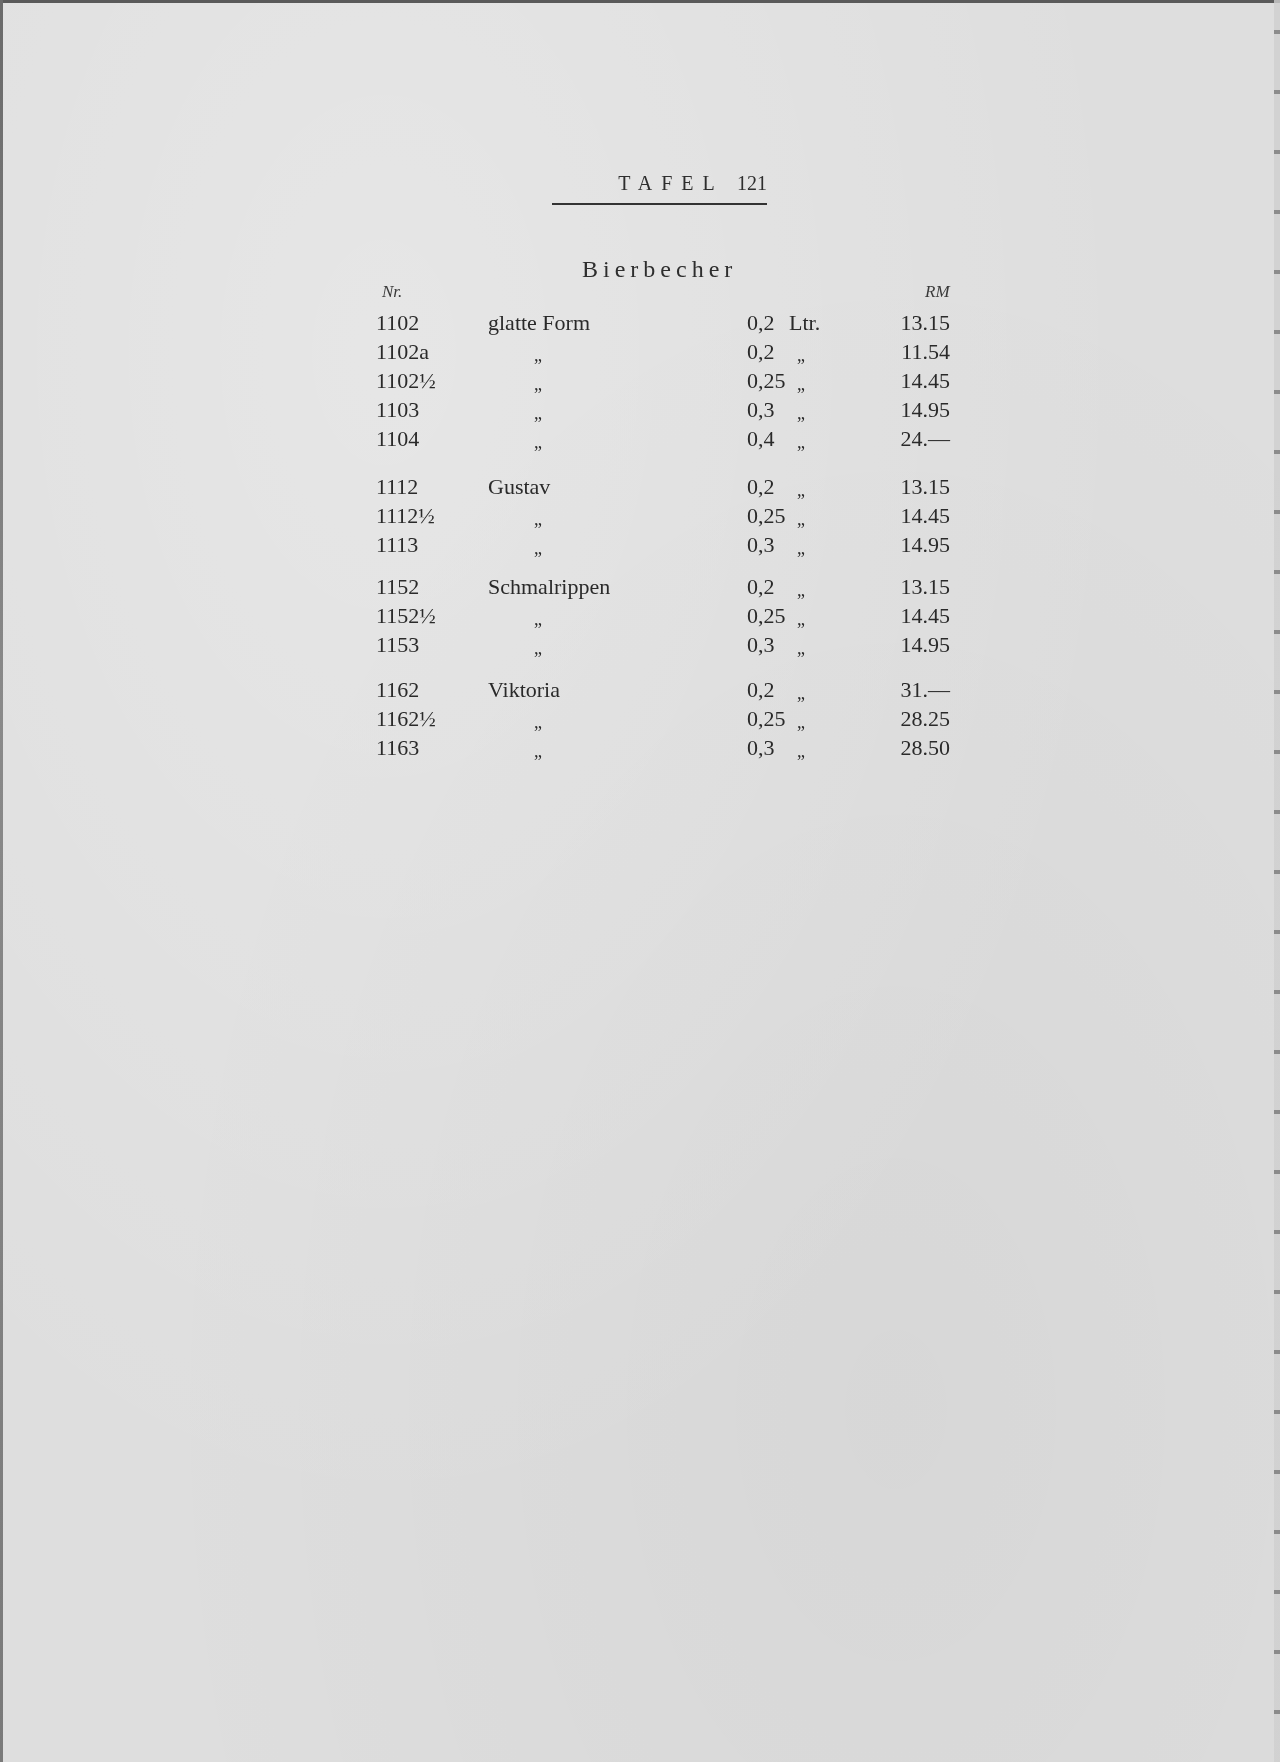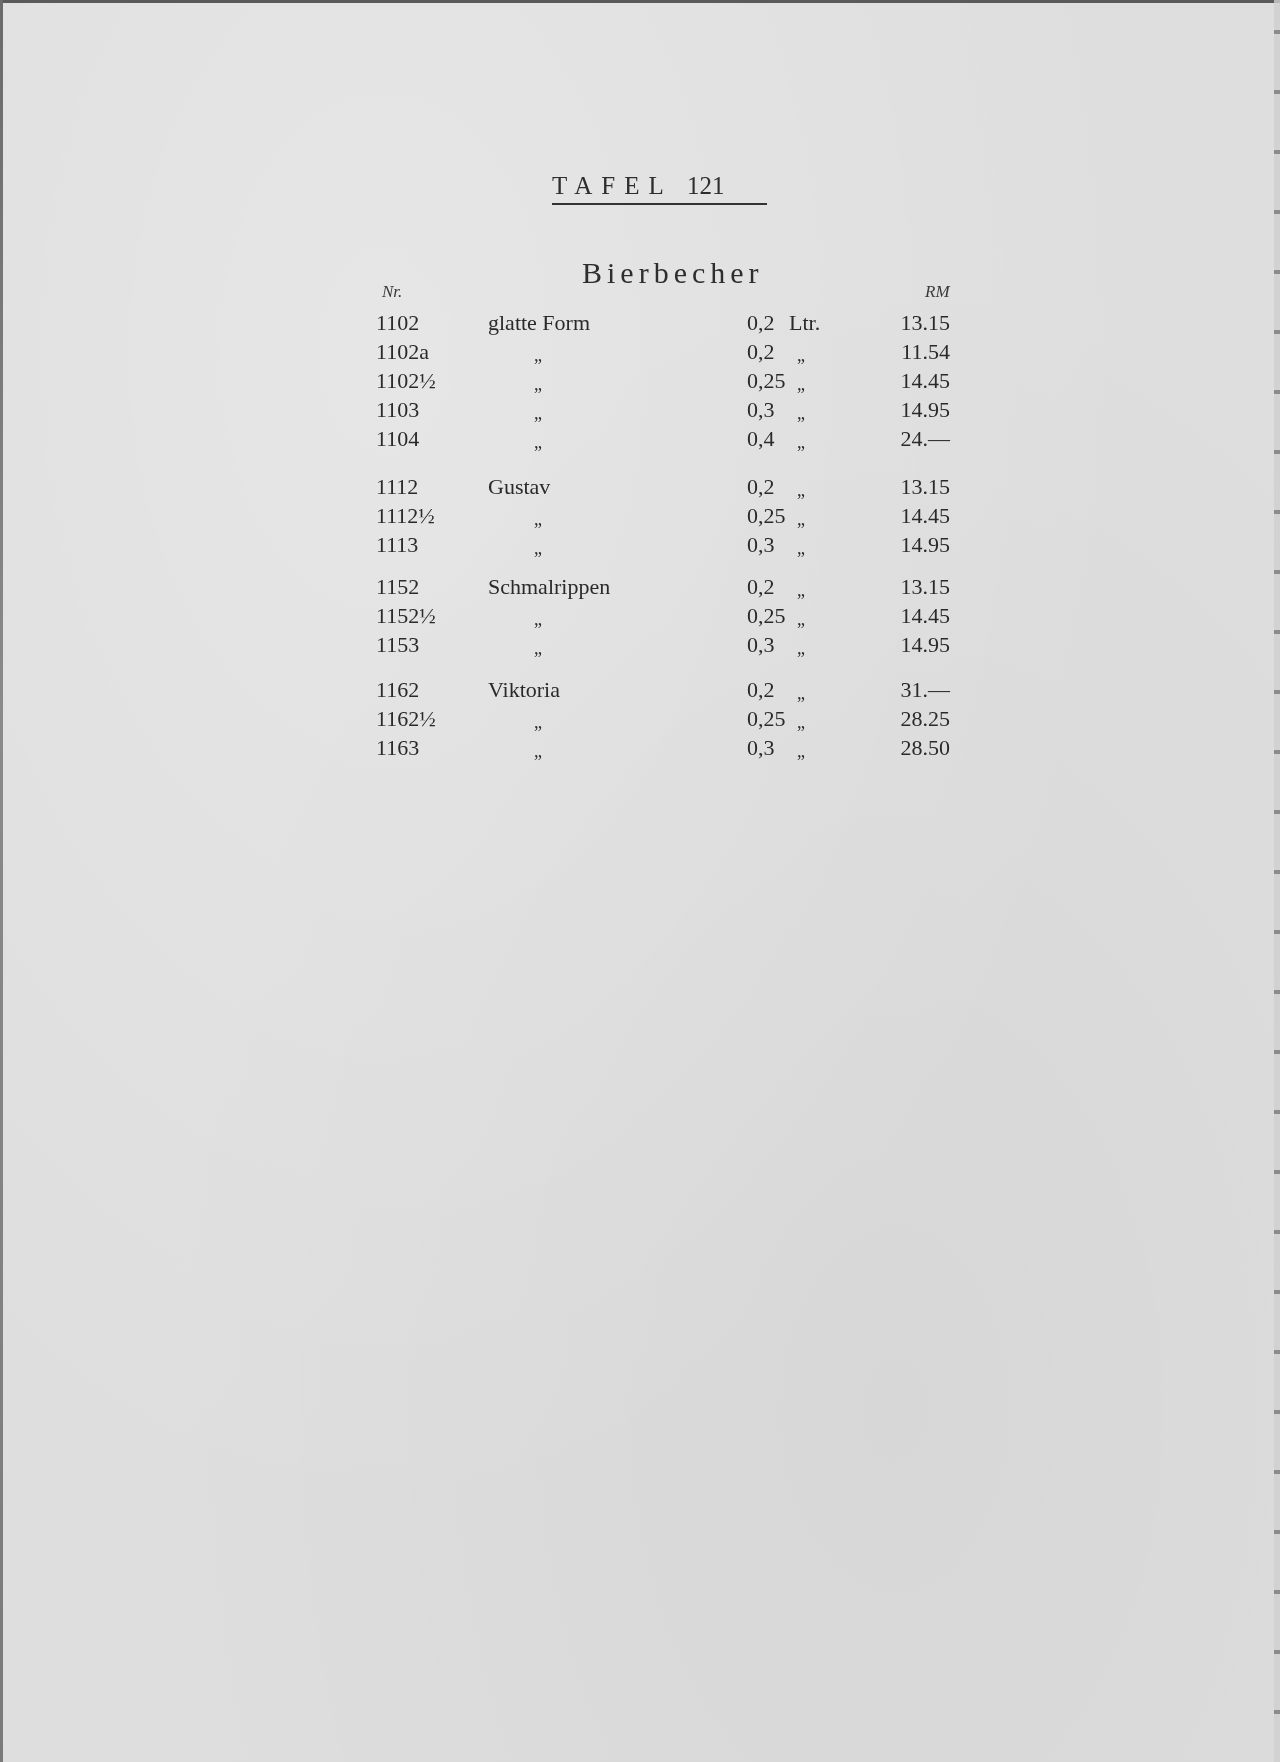--- a/index.html
+++ b/index.html
@@ -36,44 +36,44 @@
       position: absolute; right: 0; top: 0; width: 6px; height: 1762px;
       background: repeating-linear-gradient(to bottom, #cfcfcf 0 30px, #777 30px 34px, #cfcfcf 34px 60px);
       opacity: 0.8;
     }
 
     .title {
       position: absolute;
       left: 552px;
       top: 172px;
       width: 215px;
-      text-align: left;
-      font-family: "Liberation Serif", serif;
-      font-size: 25px;
+      text-align: right;
+      font-family: "Liberation Serif", serif;
+      font-size: 20px;
       letter-spacing: 9px;
       color: #2e2e2e;
     }
     .title .num {
       letter-spacing: 0;
     }
     .title-rule {
       position: absolute;
       left: 552px;
       top: 203px;
       width: 215px;
       height: 2px;
       background: #333;
     }
 
     .subtitle {
       position: absolute;
       left: 582px;
       top: 256px;
       font-family: "Liberation Serif", serif;
-      font-size: 30px;
+      font-size: 24px;
       letter-spacing: 5px;
       color: #2e2e2e;
     }
 
     .table {
       position: absolute;
       left: 0;
       top: 0;
       width: 1280px;
     }

